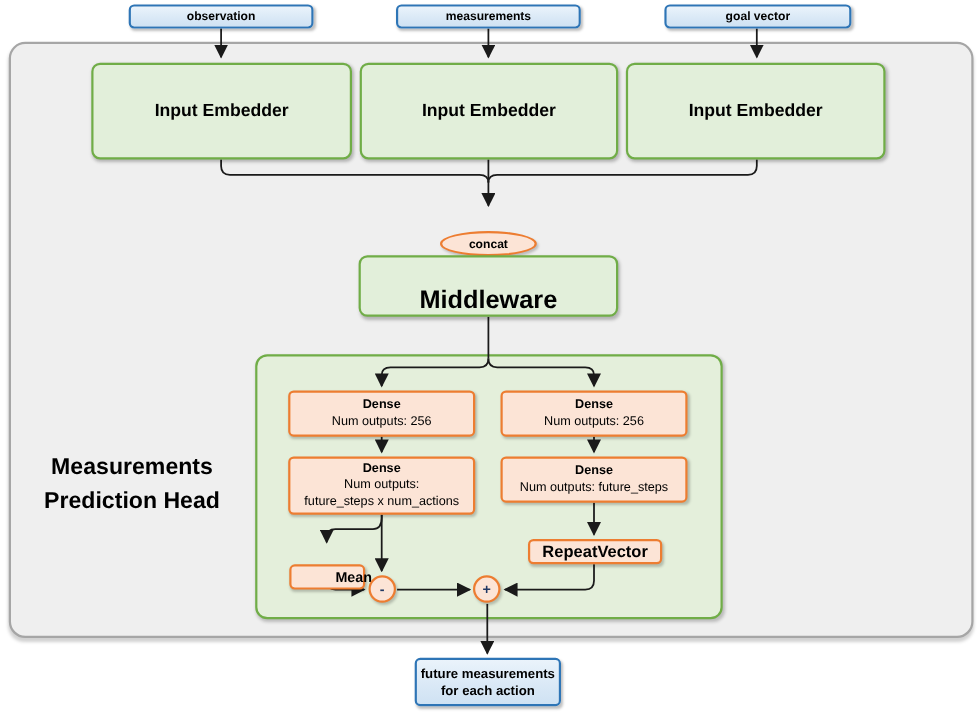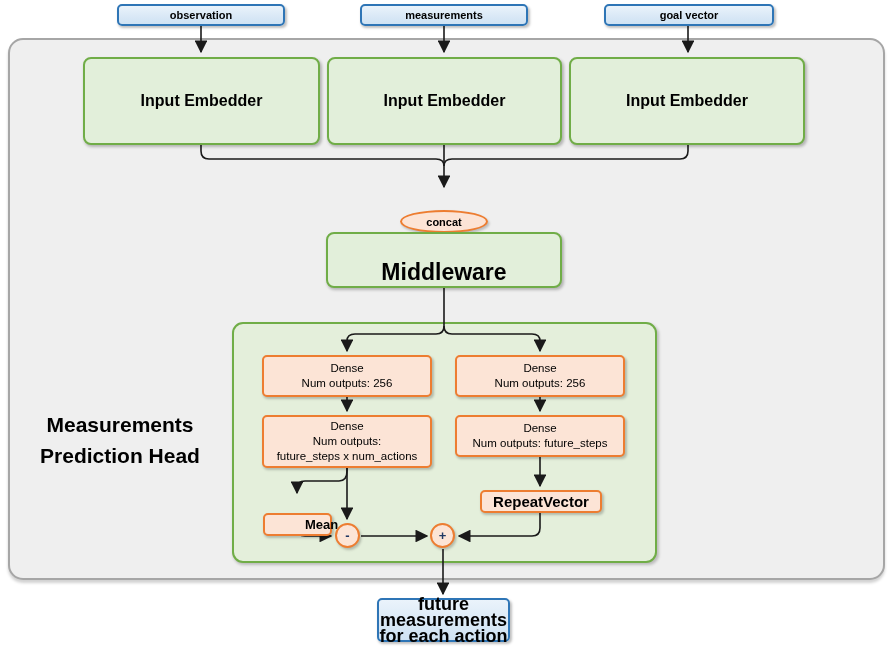--- a/index.html
+++ b/index.html
@@ -35,29 +35,29 @@
   .blue-node{
     background:linear-gradient(180deg,#eaf3fb 0%,#d9e8f6 60%,#cfe2f3 100%);
     border:2px solid #2e75b6;border-radius:5px;
     box-shadow:1.5px 2px 2.5px rgba(0,0,0,0.25);
     display:flex;flex-direction:column;align-items:center;justify-content:center;
     font-weight:bold;font-size:11px;line-height:13px;text-align:center;
   }
   .in1{left:117px;top:4px;width:168px;height:22px;}
   .in2{left:360px;top:4px;width:168px;height:22px;}
   .in3{left:604px;top:4px;width:170px;height:22px;}
-  .out-node{left:377px;top:598px;width:133px;height:44px;font-size:18px;line-height:16px;}
+  .out-node{left:377px;top:598px;width:133px;height:44px;font-size:12px;line-height:16px;}
   
   .orange-node{
     background:#fce4d6;border:2.5px solid #ed7d31;border-radius:5px;
     box-shadow:1.5px 2px 2.5px rgba(0,0,0,0.22);
     display:flex;flex-direction:column;align-items:center;justify-content:center;
     text-align:center;font-size:11.5px;line-height:15px;
   }
-  .orange-node .t{font-weight:normal;}
+  .orange-node .t{font-weight:bold;}
   .dense-l1{left:262px;top:355px;width:170px;height:42px;}
   .dense-l2{left:262px;top:415px;width:170px;height:53px;}
   .dense-r1{left:455px;top:355px;width:170px;height:42px;}
   .dense-r2{left:455px;top:415px;width:170px;height:42px;}
   .mean-node{left:263px;top:513px;width:69px;height:23px;font-weight:bold;font-size:13px;padding-left:48px;}
   .repeat-node{left:480px;top:490px;width:122px;height:23px;font-weight:bold;font-size:15px;}
   .concat-ellipse{
     left:400px;top:191px;width:88px;height:23px;border-radius:50%;
     background:#fce4d6;border:2.5px solid #ed7d31;
     box-shadow:1.5px 2px 2.5px rgba(0,0,0,0.22);

